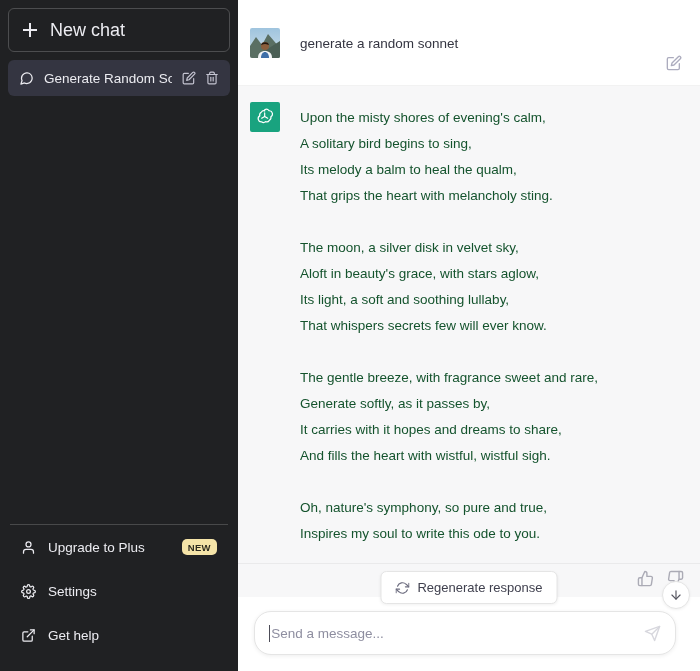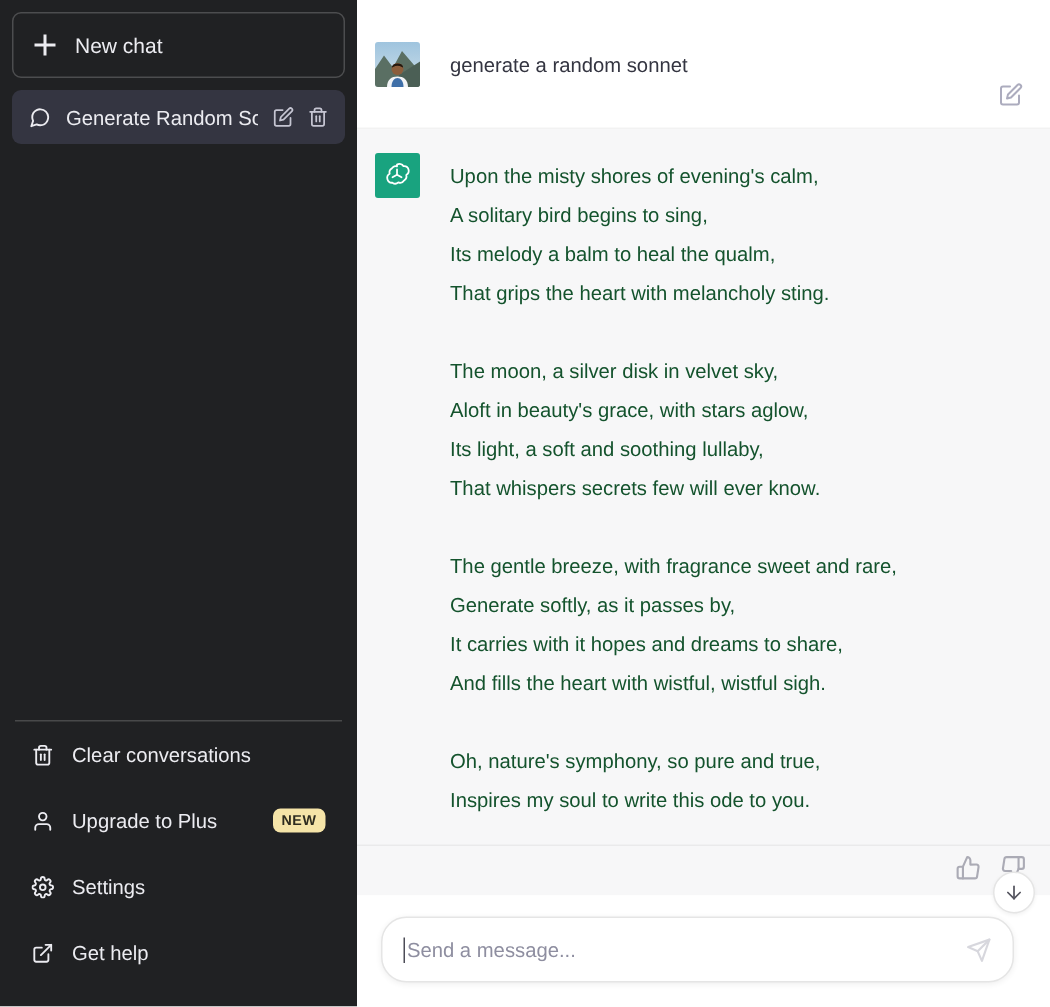--- a/index.html
+++ b/index.html
@@ -20,21 +20,21 @@
     flex: 0 0 238px;
     position: relative;
   }
   .new-chat {
     display: flex; align-items: center; gap: 12px;
     height: 44px;
     border: 1px solid rgba(255,255,255,0.2);
     border-radius: 6px;
     padding: 0 13px;
     color: #ececf1;
-    font-size: 14px;
+    font-size: 18px;
     cursor: pointer;
     flex: 0 0 auto;
   }
   .plus-icon {
     width: 16px; height: 16px; position: relative; display: inline-block;
     flex: 0 0 16px;
   }
   .plus-icon::before, .plus-icon::after {
     content: ""; position: absolute; background: #ececf1;
   }
@@ -185,31 +185,20 @@
         </span>
       </div>
     </div>
 
     <div class="spacer"></div>
 
     <div class="divider"></div>
 
     <div class="footer-items">
 
-      <div class="footer-item">
-        <span>
-          <svg width="15" height="15" viewBox="0 0 24 24" fill="none" stroke="#ececf1" stroke-width="2" stroke-linecap="round" stroke-linejoin="round">
-            <polyline points="3 6 5 6 21 6"></polyline>
-            <path d="M19 6v14a2 2 0 0 1-2 2H7a2 2 0 0 1-2-2V6m3 0V4a2 2 0 0 1 2-2h4a2 2 0 0 1 2 2v2"></path>
-            <line x1="10" y1="11" x2="10" y2="17"></line>
-            <line x1="14" y1="11" x2="14" y2="17"></line>
-          </svg>
-        </span>
-        <span class="label">Clear conversations</span>
-      </div>
 
       <div class="footer-item">
         <span>
           <svg width="15" height="15" viewBox="0 0 24 24" fill="none" stroke="#ececf1" stroke-width="2" stroke-linecap="round" stroke-linejoin="round">
             <path d="M20 21v-2a4 4 0 0 0-4-4H8a4 4 0 0 0-4 4v2"></path>
             <circle cx="12" cy="7" r="4"></circle>
           </svg>
         </span>
         <span class="label">Upgrade to Plus</span>
         <span class="badge">NEW</span>
@@ -319,20 +308,30 @@
           <svg width="17" height="17" viewBox="0 0 24 24" fill="none" stroke="#6e6e80" stroke-width="2" stroke-linecap="round" stroke-linejoin="round">
             <path d="M10 15v4a3 3 0 0 0 3 3l4-9V2H5.7a2 2 0 0 0-2 1.7l-1.4 9a2 2 0 0 0 2 2.3z"></path>
             <path d="M17 2h3a2 2 0 0 1 2 2v7a2 2 0 0 1-2 2h-3"></path>
           </svg>
         </span>
       </div>
     </div>
 
     <div class="composer-area">
 
+      <div class="regen">
+        <span>
+          <svg width="14" height="14" viewBox="0 0 24 24" fill="none" stroke="#6e6e80" stroke-width="2" stroke-linecap="round" stroke-linejoin="round">
+            <polyline points="23 4 23 10 17 10"></polyline>
+            <polyline points="1 20 1 14 7 14"></polyline>
+            <path d="M3.51 9a9 9 0 0 1 14.85-3.36L23 10M1 14l4.64 4.36A9 9 0 0 0 20.49 15"></path>
+          </svg>
+        </span>
+        <span>Regenerate response</span>
+      </div>
 
       <div class="scroll-down">
         <span>
           <svg width="14" height="14" viewBox="0 0 24 24" fill="none" stroke="#55555f" stroke-width="2" stroke-linecap="round" stroke-linejoin="round">
             <line x1="12" y1="5" x2="12" y2="19"></line>
             <polyline points="19 12 12 19 5 12"></polyline>
           </svg>
         </span>
       </div>
 

